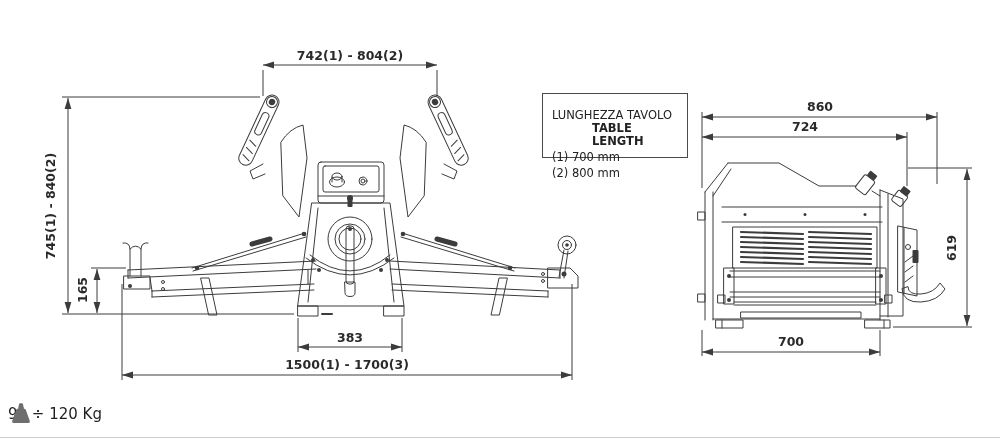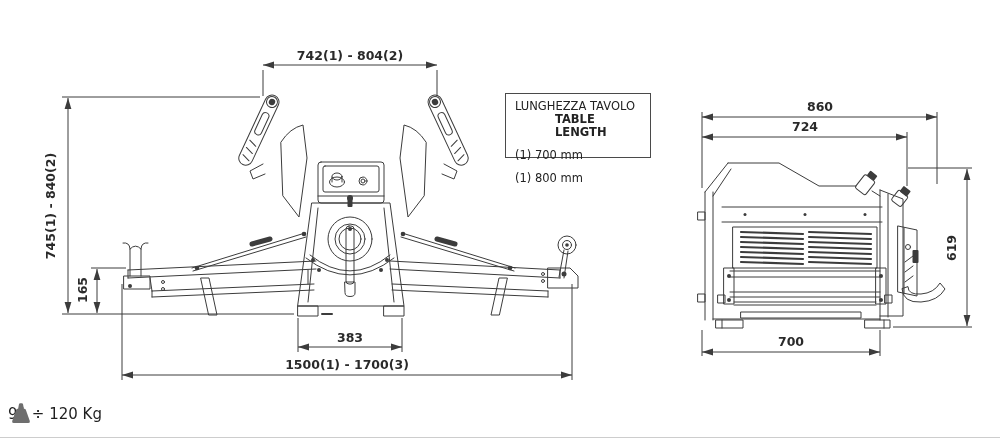--- a/index.html
+++ b/index.html
@@ -7,27 +7,27 @@
     position:relative;width:1000px;height:448px;background:#ffffff;overflow:hidden;
     font-family:"DejaVu Sans",sans-serif;
     border-radius:10px;
   }
   .stage svg{position:absolute;left:0;top:0;}
   .dim-text{
     font-family:"DejaVu Sans",sans-serif;
     font-size:12.5px;font-weight:bold;fill:#2a2a2a;stroke:none;
   }
   .info-box{
-    position:absolute;left:505px;top:93px;width:146px;height:65px;
+    position:absolute;left:542px;top:93px;width:146px;height:65px;
     border:1.5px solid #4a4a4a;background:#ffffff;
-    padding:6px 9px;box-sizing:border-box;
+    padding:15px 9px;box-sizing:border-box;
     font-size:11.5px;line-height:13px;color:#222222;
   }
   .info-box .en{font-weight:bold;margin-left:40px;}
-  .info-box .opt{margin-top:10px;}
+  .info-box .opt{margin-top:3px;}
   .weight-row{
     position:absolute;left:8px;top:400px;height:28px;
     display:flex;align-items:center;gap:6px;
     font-size:15px;color:#1f1f1f;
   }
   .bottom-rule{
     position:absolute;left:0;top:437px;width:1000px;height:1px;background:#cdcdcd;
   }
 </style>
 </head>
@@ -231,21 +231,21 @@
   <text class="dim-text" x="820" y="111" text-anchor="middle">860</text>
   <text class="dim-text" x="805" y="131" text-anchor="middle">724</text>
   <text class="dim-text" x="956" y="248" text-anchor="middle" transform="rotate(-90 956 248)">619</text>
   <text class="dim-text" x="791" y="346" text-anchor="middle">700</text>
 </svg>
 
 <div class="info-box">
   <div>LUNGHEZZA TAVOLO</div>
   <div class="en">TABLE LENGTH</div>
   <div class="opt">(1) 700 mm</div>
-  <div class="opt">(1) 800 mm</div>
+  <div class="opt">(2) 800 mm</div>
 </div>
 
 <div class="weight-row">
   <svg width="26" height="26" viewBox="0 0 26 26">
     <path d="M10,9.5 L10.9,4.5 Q11.1,3.2 12.3,3.2 H13.7 Q14.9,3.2 15.1,4.5 L16,9.5 Z" fill="#6e6e6e"></path>
     <path d="M5.6,23 Q3.6,23 4.2,20.9 L8.2,9.8 Q8.6,8.7 9.8,8.7 H16.2 Q17.4,8.7 17.8,9.8 L21.8,20.9 Q22.4,23 20.4,23 Z" fill="#6e6e6e"></path>
   </svg>
   <span>91 ÷ 120 Kg</span>
 </div>
 

